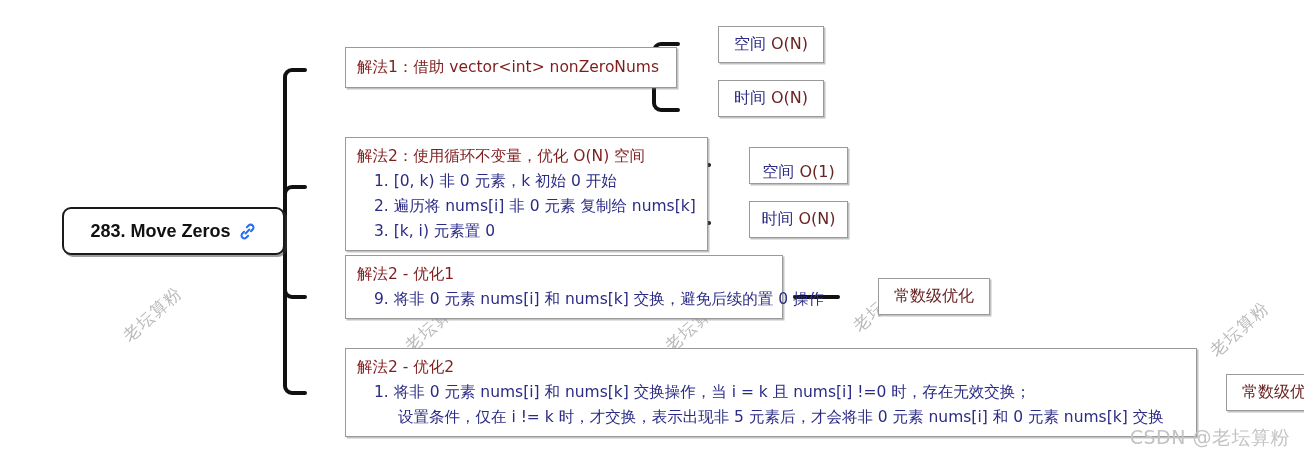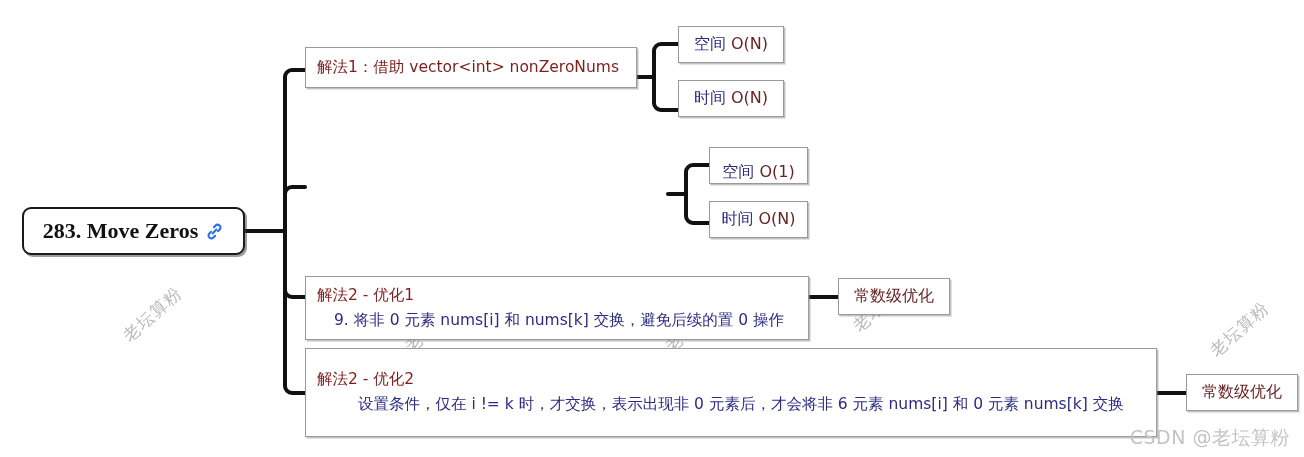--- a/index.html
+++ b/index.html
@@ -39,31 +39,32 @@
   
   #wires{position:absolute;left:0;top:0;width:1304px;height:457px;overflow:visible;}
 
   
   .node{
     position:absolute;
     box-sizing:border-box;
     background:#ffffff;
     border:1px solid #9a9a9a;
     box-shadow:1.5px 1.5px 0 rgba(120,120,120,.45);
+    margin-left:40px;
   }
   .node-root{
     border:2px solid #1a1a1a;
     border-radius:9px;
     box-shadow:2px 2px 0 rgba(60,60,60,.5);
     display:flex;align-items:center;justify-content:center;
     gap:7px;
   }
   .root-text{
-    font-size:22px;font-weight:bold;color:#111111;
-    font-family:Liberation Serif, serif;
+    font-size:18px;font-weight:bold;color:#111111;
+    font-family:Liberation Sans, sans-serif;
     white-space:nowrap;
   }
   .link-icon{display:inline-block;width:19px;height:19px;line-height:0;}
 
   .node-body{
     padding:7px 11px 8px 11px;
     display:flex;flex-direction:column;justify-content:center;
     height:100%;box-sizing:border-box;
   }
   .ln{
@@ -140,41 +141,50 @@
       <div class="ln title">解法1：借助 vector&lt;int&gt; nonZeroNums</div>
     </div>
   </div>
   <div class="node node-leaf" style="left:678px;top:26px;width:106px;height:37px;">
     <span class="leaf-text"><span>空间 </span><span class="cmx">O(N)</span></span>
   </div>
   <div class="node node-leaf" style="left:678px;top:80px;width:106px;height:37px;">
     <span class="leaf-text"><span>时间 </span><span class="cmx">O(N)</span></span>
   </div>
 
+  <div class="node" style="left:305px;top:137px;width:363px;height:114px;">
+    <div class="node-body">
+      <div class="ln title">解法2：使用循环不变量，优化 O(N) 空间</div>
+      <div class="ln indent">1. [0, k) 非 0 元素，k 初始 0 开始</div>
+      <div class="ln indent">2. 遍历将 nums[i] 非 0 元素 复制给 nums[k]</div>
+      <div class="ln indent">3. [k, i) 元素置 0</div>
+    </div>
+  </div>
   <div class="node node-leaf" style="left:709px;top:147px;width:99px;height:37px;align-items:flex-end;">
     <span class="leaf-text"><span>空间 </span><span class="cmx">O(1)</span></span>
   </div>
   <div class="node node-leaf" style="left:709px;top:201px;width:99px;height:37px;">
     <span class="leaf-text"><span>时间 </span><span class="cmx">O(N)</span></span>
   </div>
 
-  <div class="node" style="left:305px;top:276px;width:504px;height:64px;">
+  <div class="node" style="left:305px;top:255px;width:438px;height:64px;">
     <div class="node-body">
       <div class="ln title">解法2 - 优化1</div>
       <div class="ln indent">9. 将非 0 元素 nums[i] 和 nums[k] 交换，避免后续的置 0 操作</div>
     </div>
   </div>
   <div class="node node-leaf" style="left:838px;top:278px;width:112px;height:37px;">
     <span class="leaf-text"><span></span><span class="cmx">常数级优化</span></span>
   </div>
 
   <div class="node" style="left:305px;top:348px;width:852px;height:89px;">
     <div class="node-body">
       <div class="ln title">解法2 - 优化2</div>
-      <div class="ln indent2">设置条件，仅在 i != k 时，才交换，表示出现非 0 元素后，才会将非 6 元素 nums[i] 和 0 元素 nums[k] 交换</div>
+      <div class="ln indent">1. 将非 0 元素 nums[i] 和 nums[k] 交换操作，当 i = k 且 nums[i] !=0 时，存在无效交换；</div>
+      <div class="ln indent2">设置条件，仅在 i != k 时，才交换，表示出现非 5 元素后，才会将非 0 元素 nums[i] 和 0 元素 nums[k] 交换</div>
     </div>
   </div>
   <div class="node node-leaf" style="left:1186px;top:374px;width:112px;height:37px;">
     <span class="leaf-text"><span></span><span class="cmx">常数级优化</span></span>
   </div>
 
   <div class="wm-corner">CSDN @老坛算粉</div>
 
 </div>
 

